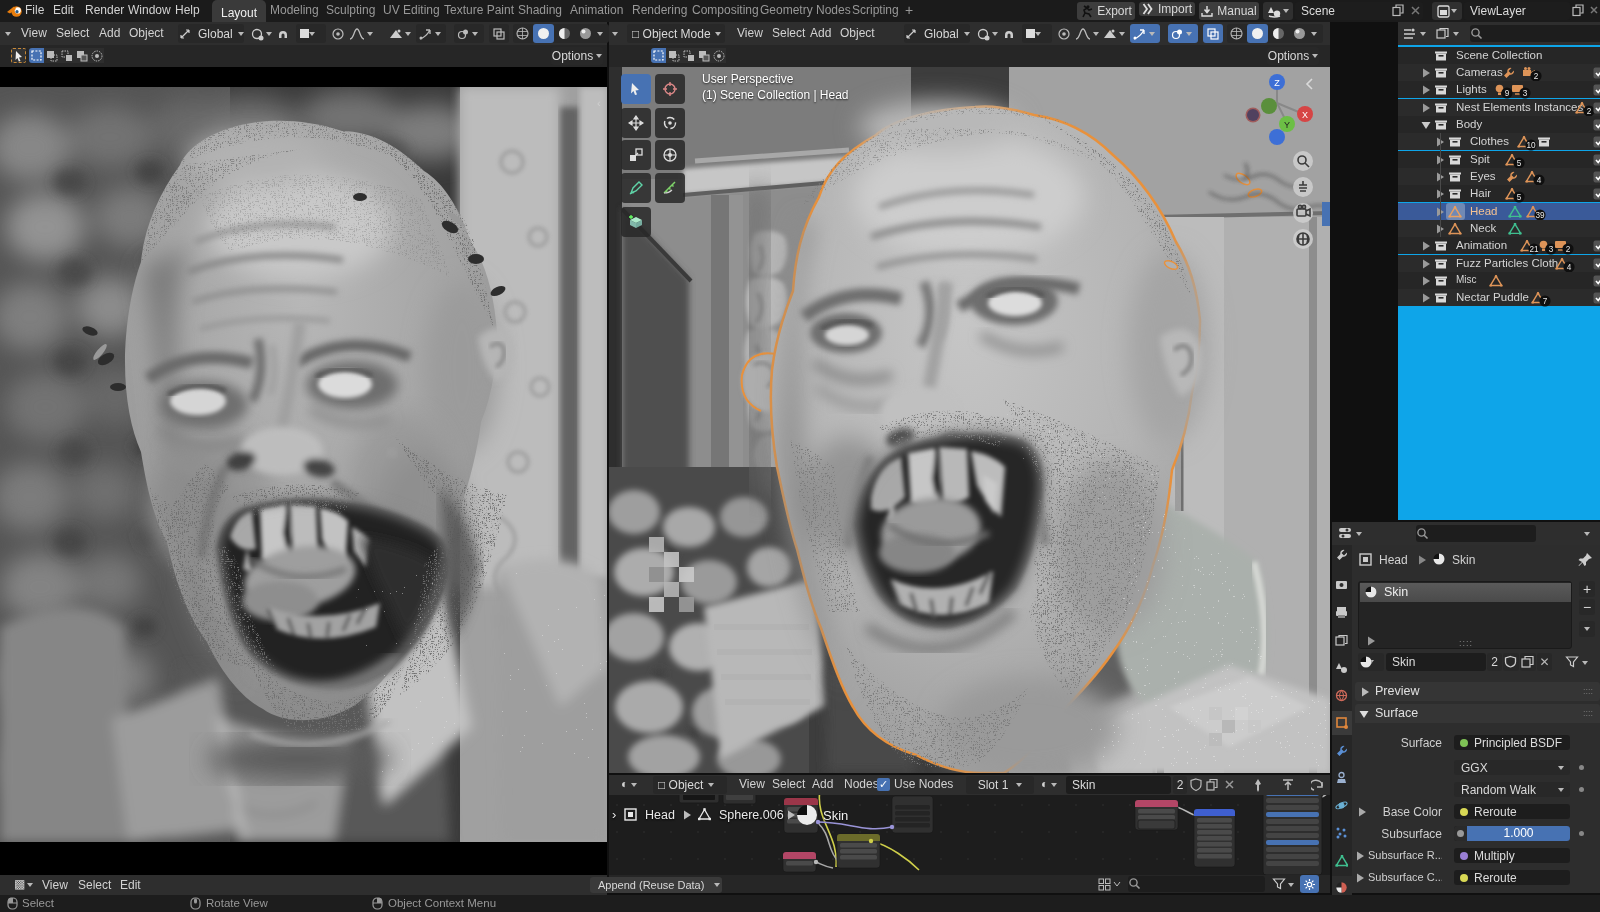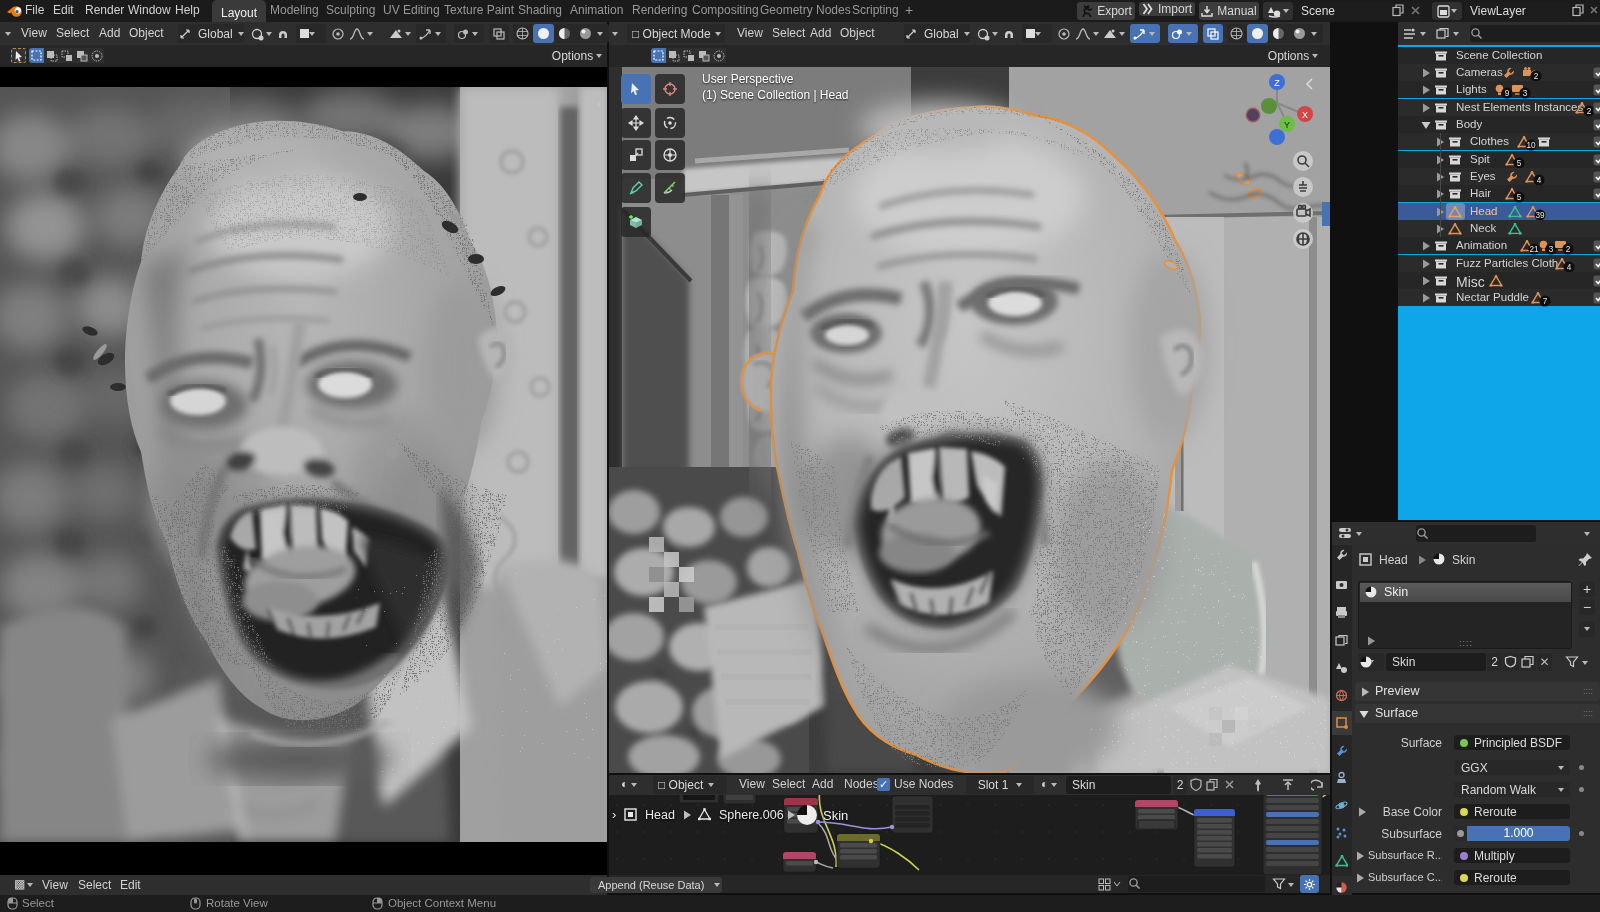--- a/index.html
+++ b/index.html
@@ -1687,21 +1687,21 @@
     </div>
     <div class="abs" style="left:0;top:250px;width:268px;height:17px;background:#262626">
       <svg class="abs" style="left:22px;top:3px;" width="12" height="12" viewBox="0 0 12 12">
         <path d="M3 1.5 L10 6 L3 10.5 Z" fill="#9a9a9a"></path>
       </svg>
       <svg class="abs" style="left:36px;top:2px;" width="14" height="13" viewBox="0 0 14 13">
         <path d="M2 4.5 h10 v7 H2 Z" fill="#d8d8d8"></path>
         <path d="M1 2.5 h12 v2 H1 Z" fill="#d8d8d8"></path>
         <rect x="4.5" y="6" width="5" height="1.6" fill="#2b2b2b"></rect>
       </svg>
-      <div class="abs" style="left:58px;top:2px;font-size:14px;color:#d4d4d4">Misc</div>
+      <div class="abs" style="left:58px;top:2px;font-size:10px;color:#d4d4d4">Misc</div>
       <div class="abs" style="left:91px;top:0">
         <svg class="abs" style="left:0px;top:2px;" width="14" height="13" viewBox="0 0 14 13">
           <path d="M7 2.2 L12.6 11.4 H1.4 Z" fill="none" stroke="#de9458" stroke-width="1.5"></path>
           <circle cx="7" cy="2.2" r="1.2" fill="#de9458"></circle>
           <circle cx="12.2" cy="11.4" r="1.2" fill="#de9458"></circle>
           <circle cx="1.8" cy="11.4" r="1.2" fill="#de9458"></circle>
         </svg>
       </div>
       <svg class="abs" style="left:195px;top:3px;" width="12" height="12" viewBox="0 0 12 12">
         <rect x="0.5" y="0.5" width="11" height="11" rx="2" fill="#545454"></rect>

